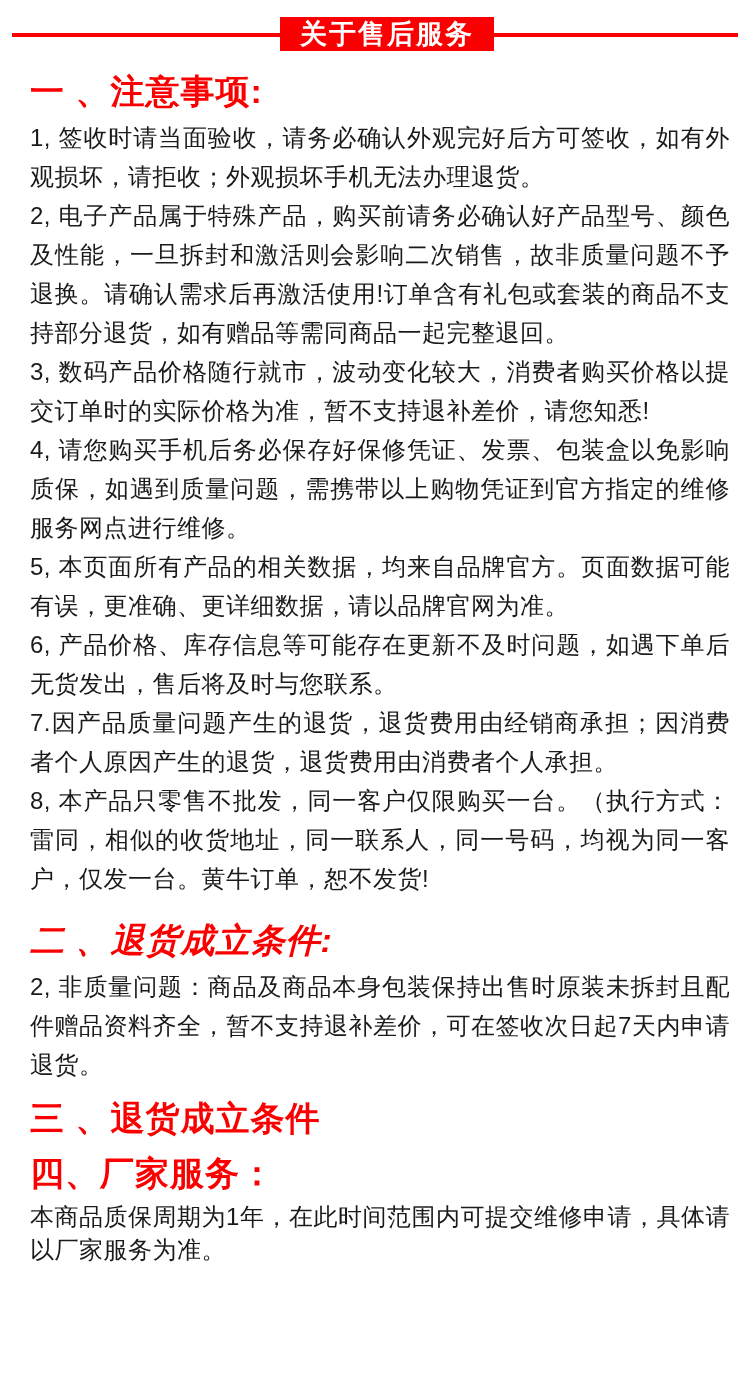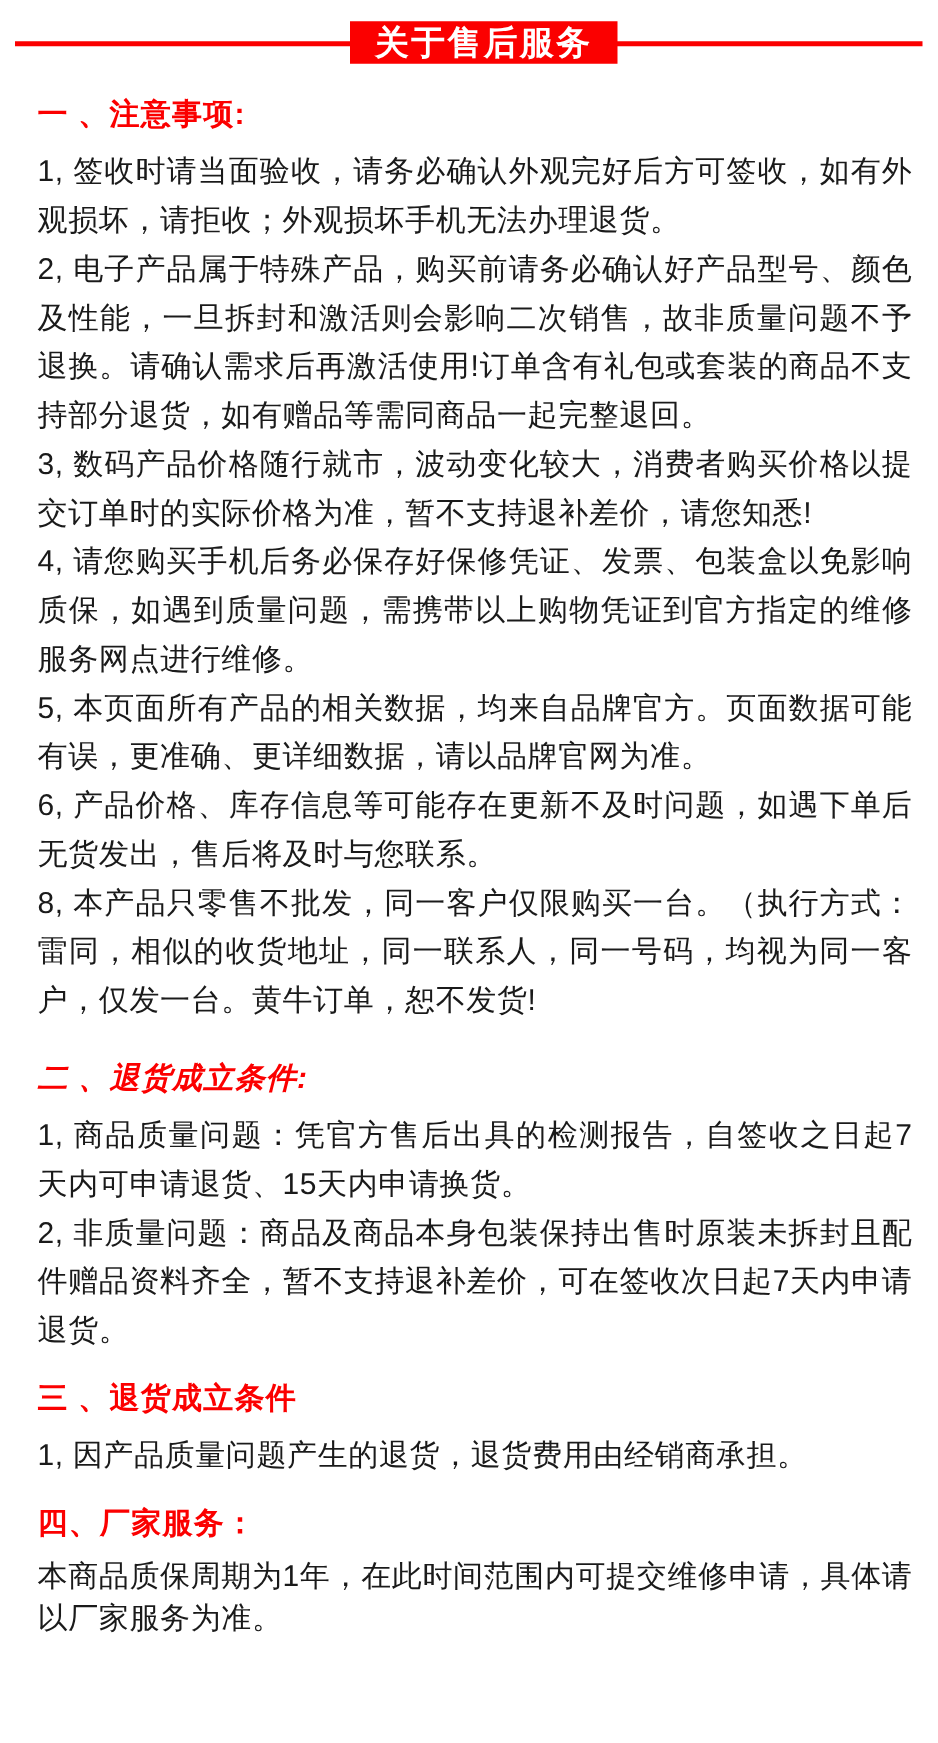--- a/index.html
+++ b/index.html
@@ -55,21 +55,21 @@
   }
 
   
   main {
     display: block;
     padding: 0 20px 10px 30px;
   }
   .policy-section { margin: 0; }
   .section-heading {
     color: var(--accent);
-    font-size: 24px;
+    font-size: 34px;
     font-weight: bold;
     letter-spacing: 1px;
     line-height: 41px;
     margin: 14px 0 6px 0;
   }
   .policy-section:nth-of-type(1) .section-heading { margin-top: 20px; }
   .policy-section:nth-of-type(2) .section-heading { margin-top: 22px; font-style: italic; }
   .policy-item {
     margin: 0;
     color: var(--text);
@@ -96,30 +96,29 @@
 
   <main id="sections">
       <section class="policy-section">
         <h2 class="section-heading">一 、注意事项:</h2>
         <p class="policy-item">1, 签收时请当面验收，请务必确认外观完好后方可签收，如有外观损坏，请拒收；外观损坏手机无法办理退货。</p>
         <p class="policy-item">2, 电子产品属于特殊产品，购买前请务必确认好产品型号、颜色及性能，一旦拆封和激活则会影响二次销售，故非质量问题不予退换。请确认需求后再激活使用!订单含有礼包或套装的商品不支持部分退货，如有赠品等需同商品一起完整退回。</p>
         <p class="policy-item">3, 数码产品价格随行就市，波动变化较大，消费者购买价格以提交订单时的实际价格为准，暂不支持退补差价，请您知悉!</p>
         <p class="policy-item">4, 请您购买手机后务必保存好保修凭证、发票、包装盒以免影响质保，如遇到质量问题，需携带以上购物凭证到官方指定的维修服务网点进行维修。</p>
         <p class="policy-item">5, 本页面所有产品的相关数据，均来自品牌官方。页面数据可能有误，更准确、更详细数据，请以品牌官网为准。</p>
         <p class="policy-item">6, 产品价格、库存信息等可能存在更新不及时问题，如遇下单后无货发出，售后将及时与您联系。</p>
+        <p class="policy-item">7.因产品质量问题产生的退货，退货费用由经销商承担；因消费者个人原因产生的退货，退货费用由消费者个人承担。</p>
         <p class="policy-item">8, 本产品只零售不批发，同一客户仅限购买一台。（执行方式：雷同，相似的收货地址，同一联系人，同一号码，均视为同一客户，仅发一台。黄牛订单，恕不发货!</p>
       </section>
       <section class="policy-section">
         <h2 class="section-heading">二 、退货成立条件:</h2>
-        <p class="policy-item">1, 商品质量问题：凭官方售后出具的检测报告，自签收之日起7天内可申请退货、15天内申请换货。</p>
         <p class="policy-item">2, 非质量问题：商品及商品本身包装保持出售时原装未拆封且配件赠品资料齐全，暂不支持退补差价，可在签收次日起7天内申请退货。</p>
       </section>
       <section class="policy-section">
         <h2 class="section-heading">三 、退货成立条件</h2>
-        <p class="policy-item">1, 因产品质量问题产生的退货，退货费用由经销商承担。</p>
       </section>
       <section class="policy-section compact">
         <h2 class="section-heading">四、厂家服务：</h2>
         <p class="policy-item">本商品质保周期为1年，在此时间范围内可提交维修申请，具体请以厂家服务为准。</p>
       </section>
     </main>
 
 </div>
 
 </body></html>

